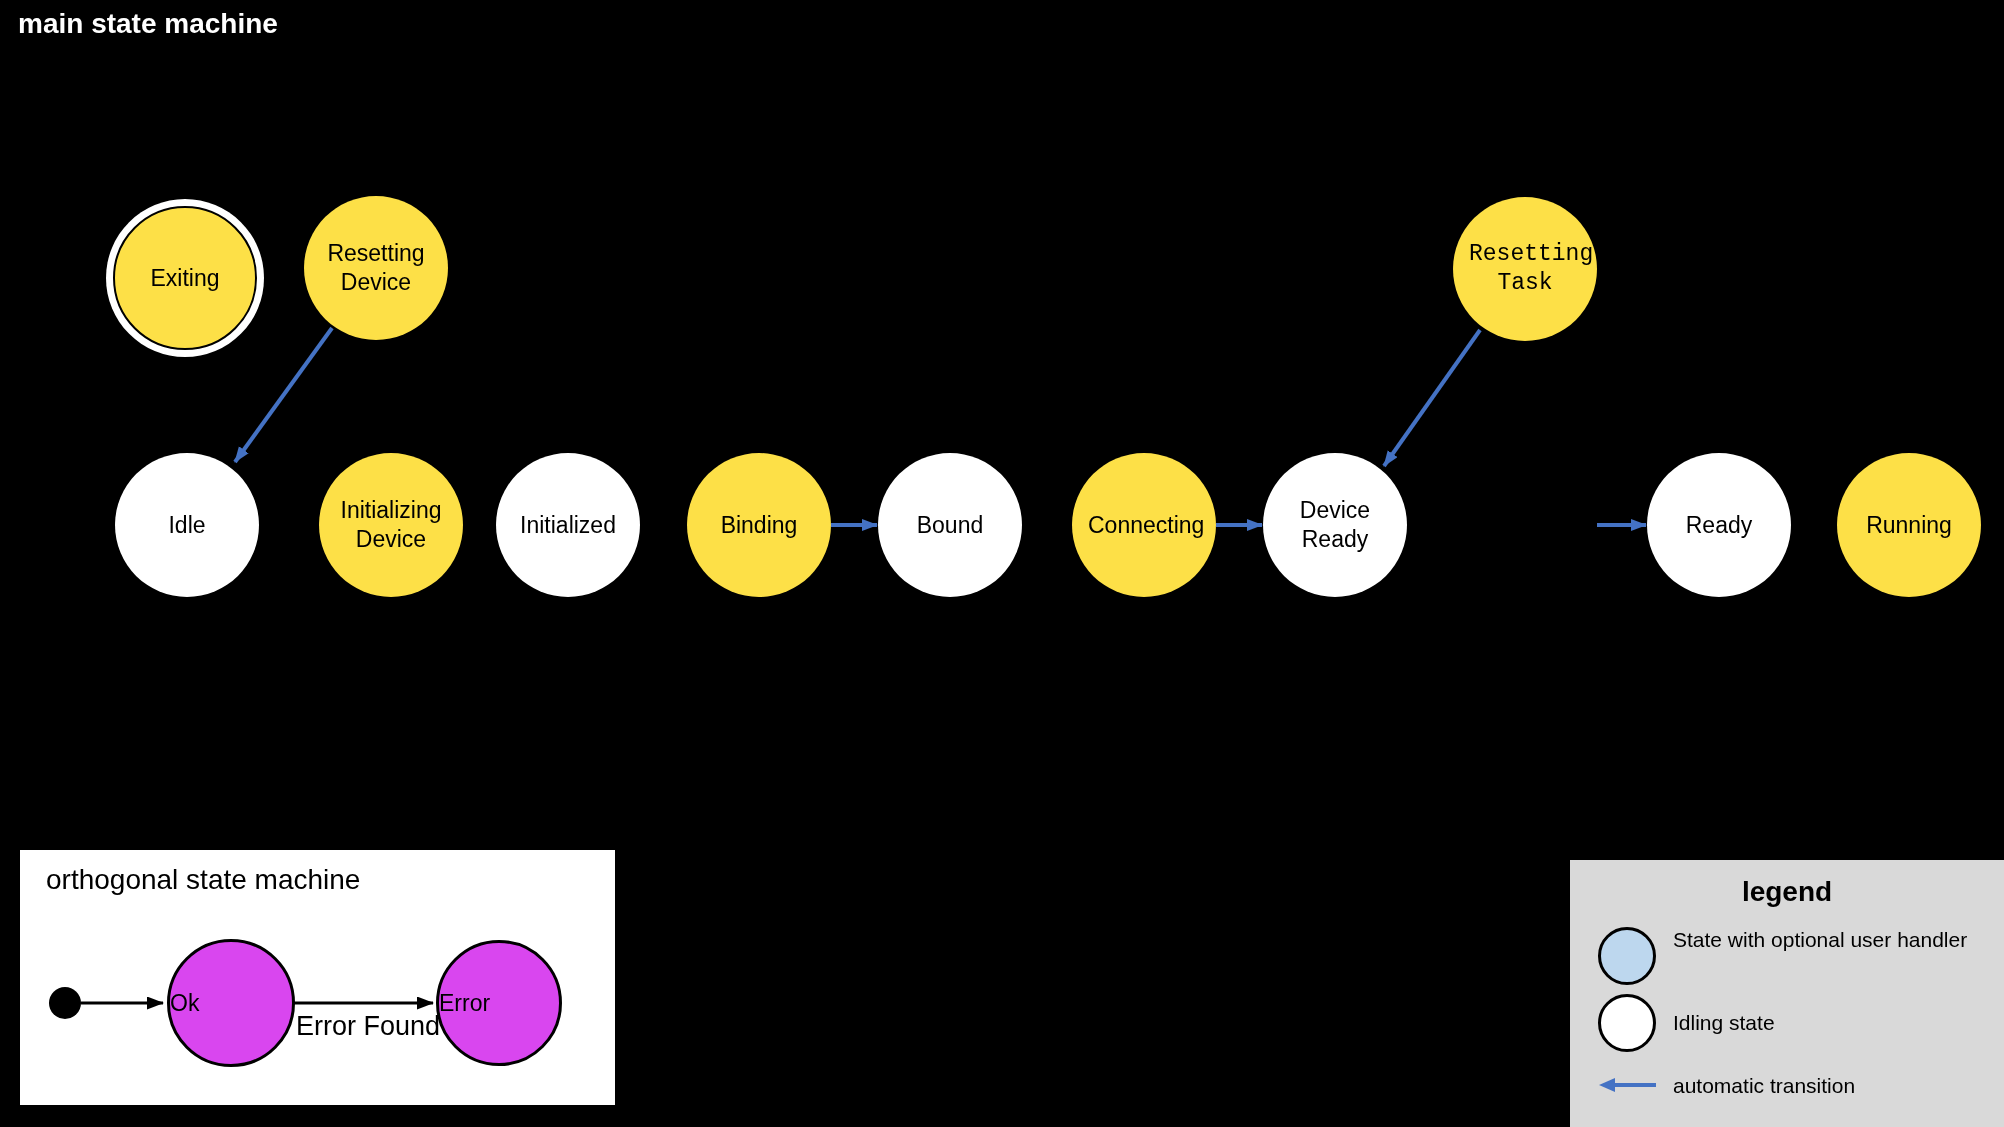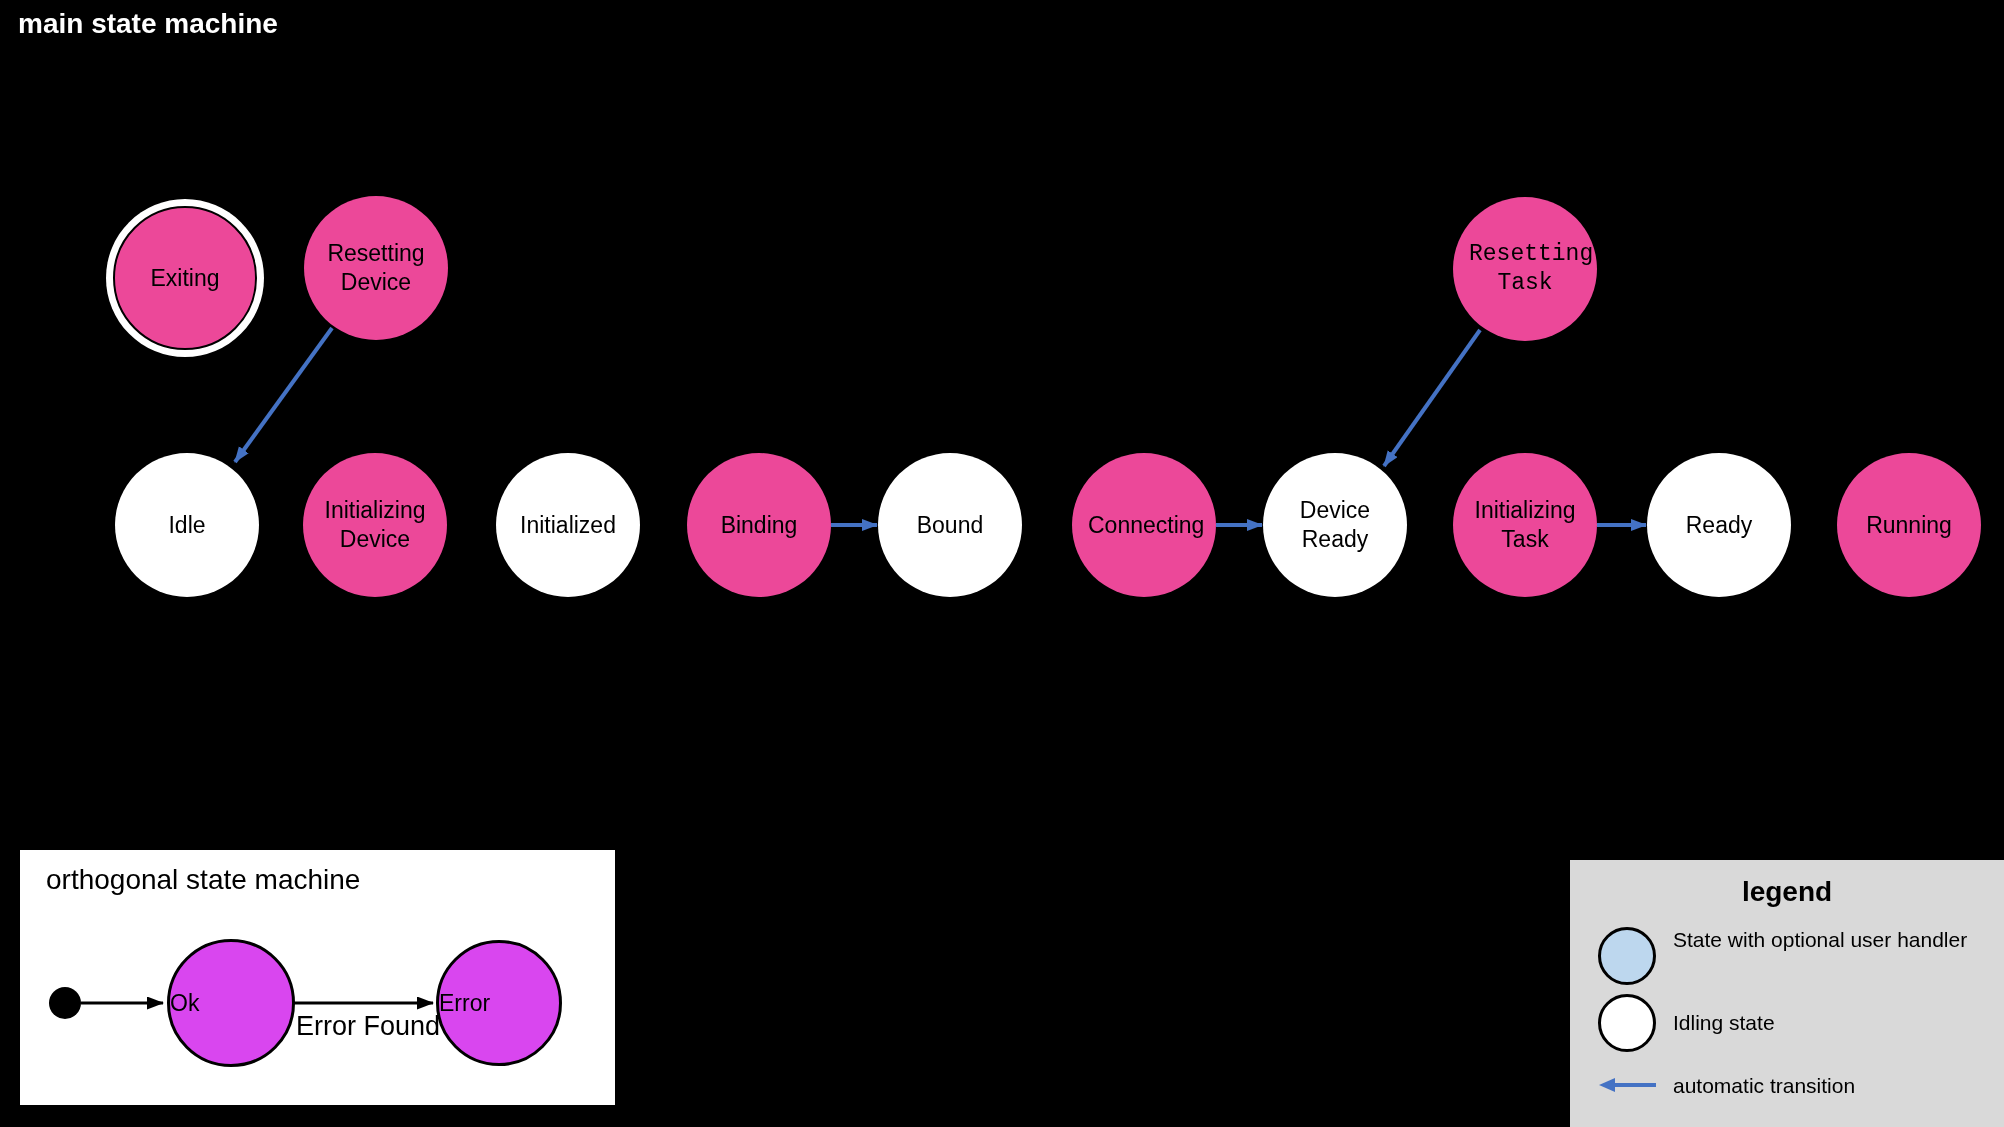--- a/index.html
+++ b/index.html
@@ -25,21 +25,21 @@
     width: 144px; height: 144px;
     border-radius: 50%;
     box-sizing: border-box;
     display: flex; align-items: center; justify-content: center;
     text-align: center;
     color: #000000;
     font-size: 23px; line-height: 29px;
     z-index: 2;
   }
   .state .label { max-width: 112px; display: inline-block; }
-  .state.handler { background: #ec4899; }
+  .state.handler { background: #fde047; }
   .state.idling  { background: #FFFFFF; }
   .state.final   { border: 2px solid #000000; box-shadow: 0 0 0 7px #FFFFFF; }
 
   .arrows { position: absolute; inset: 0; z-index: 1; pointer-events: none; }
 
   
   .ortho-panel {
     position: absolute; left: 20px; top: 850px;
     width: 575px; height: 255px;
     background: #FFFFFF; z-index: 0; padding-left: 20px;
@@ -125,40 +125,37 @@
   <div class="state handler" style="left:304px; top:196px;">
     <span class="label">Resetting Device</span>
   </div>
   <div class="state handler" style="left:1453px; top:197px;font-family:Liberation Mono, monospace;">
     <span class="label">Resetting Task</span>
   </div>
 
   <div class="state idling" style="left:115px; top:453px;">
     <span class="label">Idle</span>
   </div>
-  <div class="state handler" style="left:303px; top:453px;">
+  <div class="state handler" style="left:319px; top:453px;">
     <span class="label">Initializing Device</span>
   </div>
   <div class="state idling" style="left:496px; top:453px;">
     <span class="label">Initialized</span>
   </div>
   <div class="state handler" style="left:687px; top:453px;text-align:center;">
     <span class="label">Binding</span>
   </div>
   <div class="state idling" style="left:878px; top:453px;">
     <span class="label">Bound</span>
   </div>
   <div class="state handler" style="left:1072px; top:453px;">
     <span class="label">Connecting</span>
   </div>
   <div class="state idling" style="left:1263px; top:453px;">
     <span class="label">Device Ready</span>
-  </div>
-  <div class="state handler" style="left:1453px; top:453px;">
-    <span class="label">Initializing Task</span>
   </div>
   <div class="state idling" style="left:1647px; top:453px;">
     <span class="label">Ready</span>
   </div>
   <div class="state handler" style="left:1837px; top:453px;">
     <span class="label">Running</span>
   </div>
 
   <div class="ortho-panel">
     <h2 class="ortho-title">orthogonal state machine</h2>

